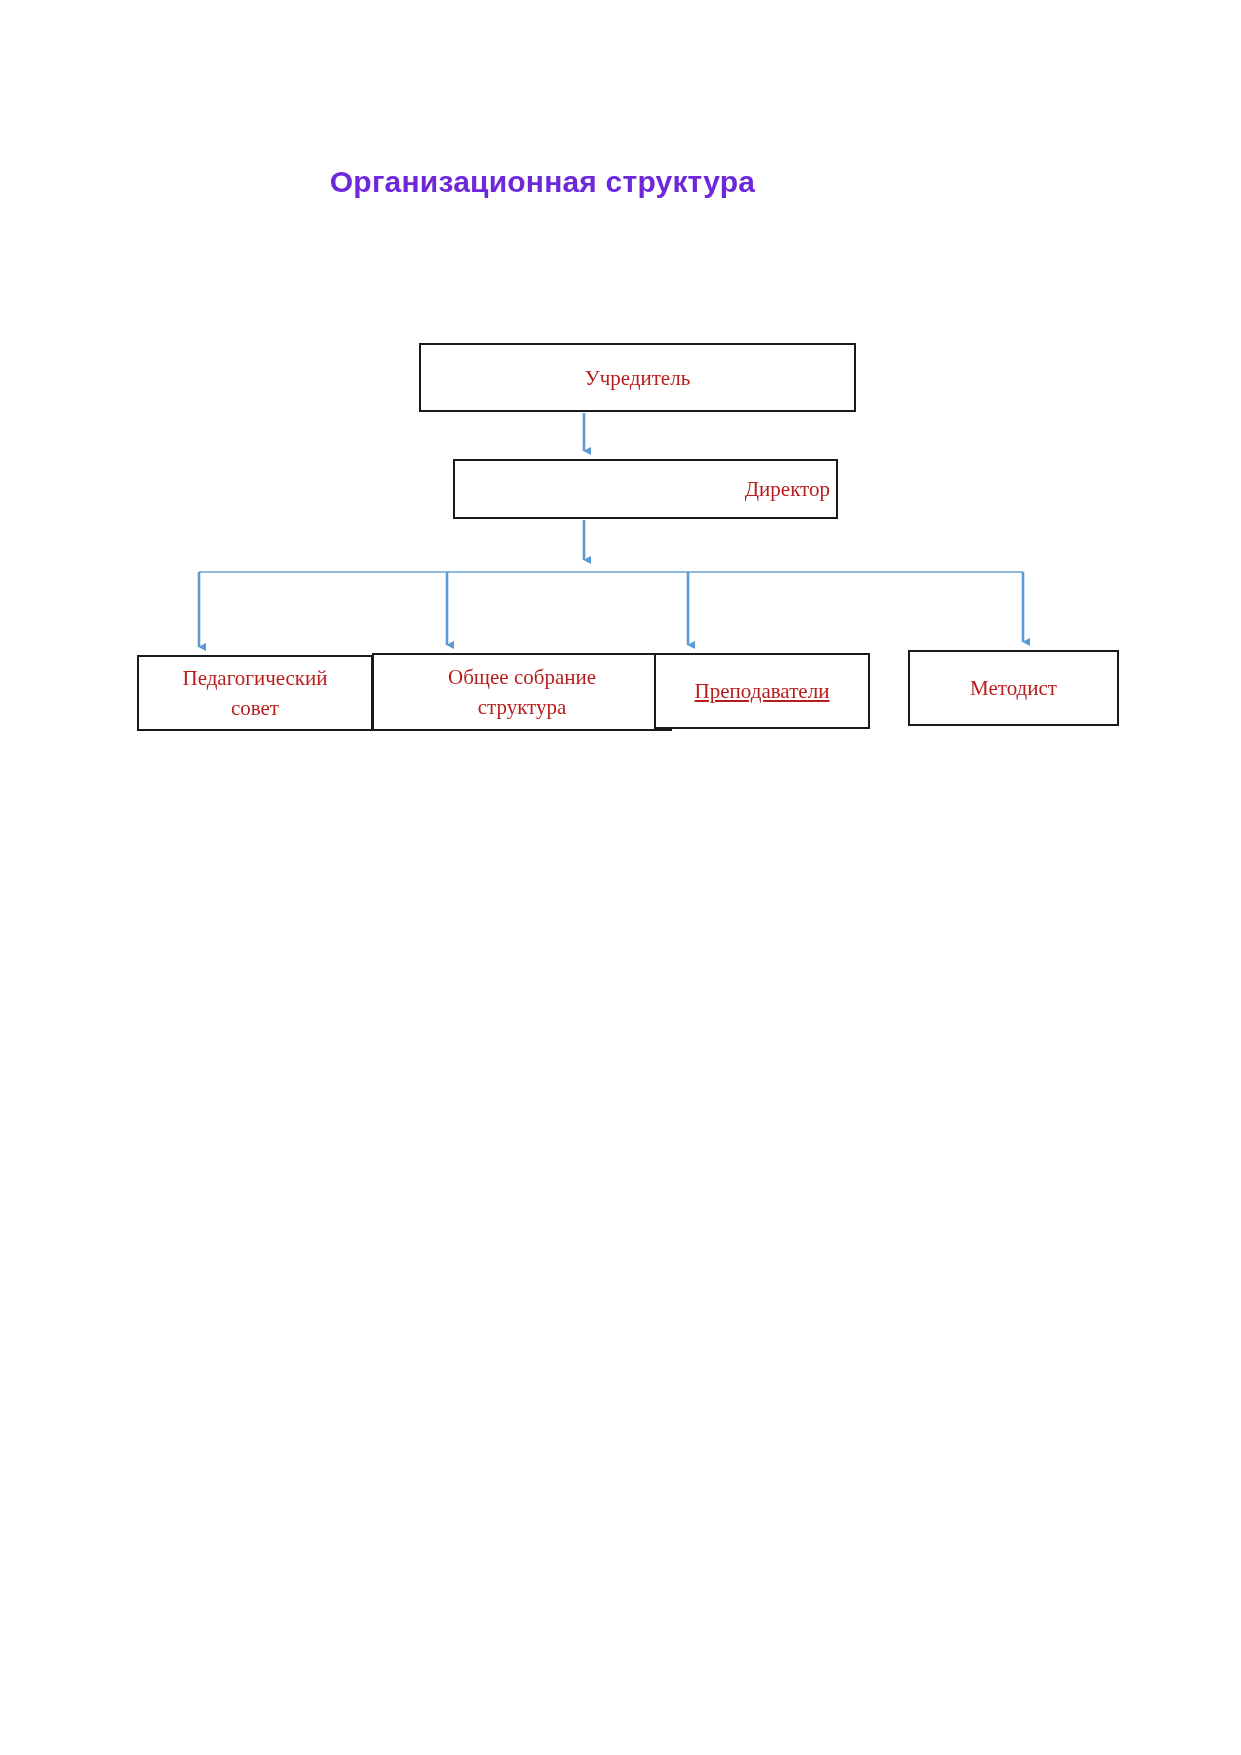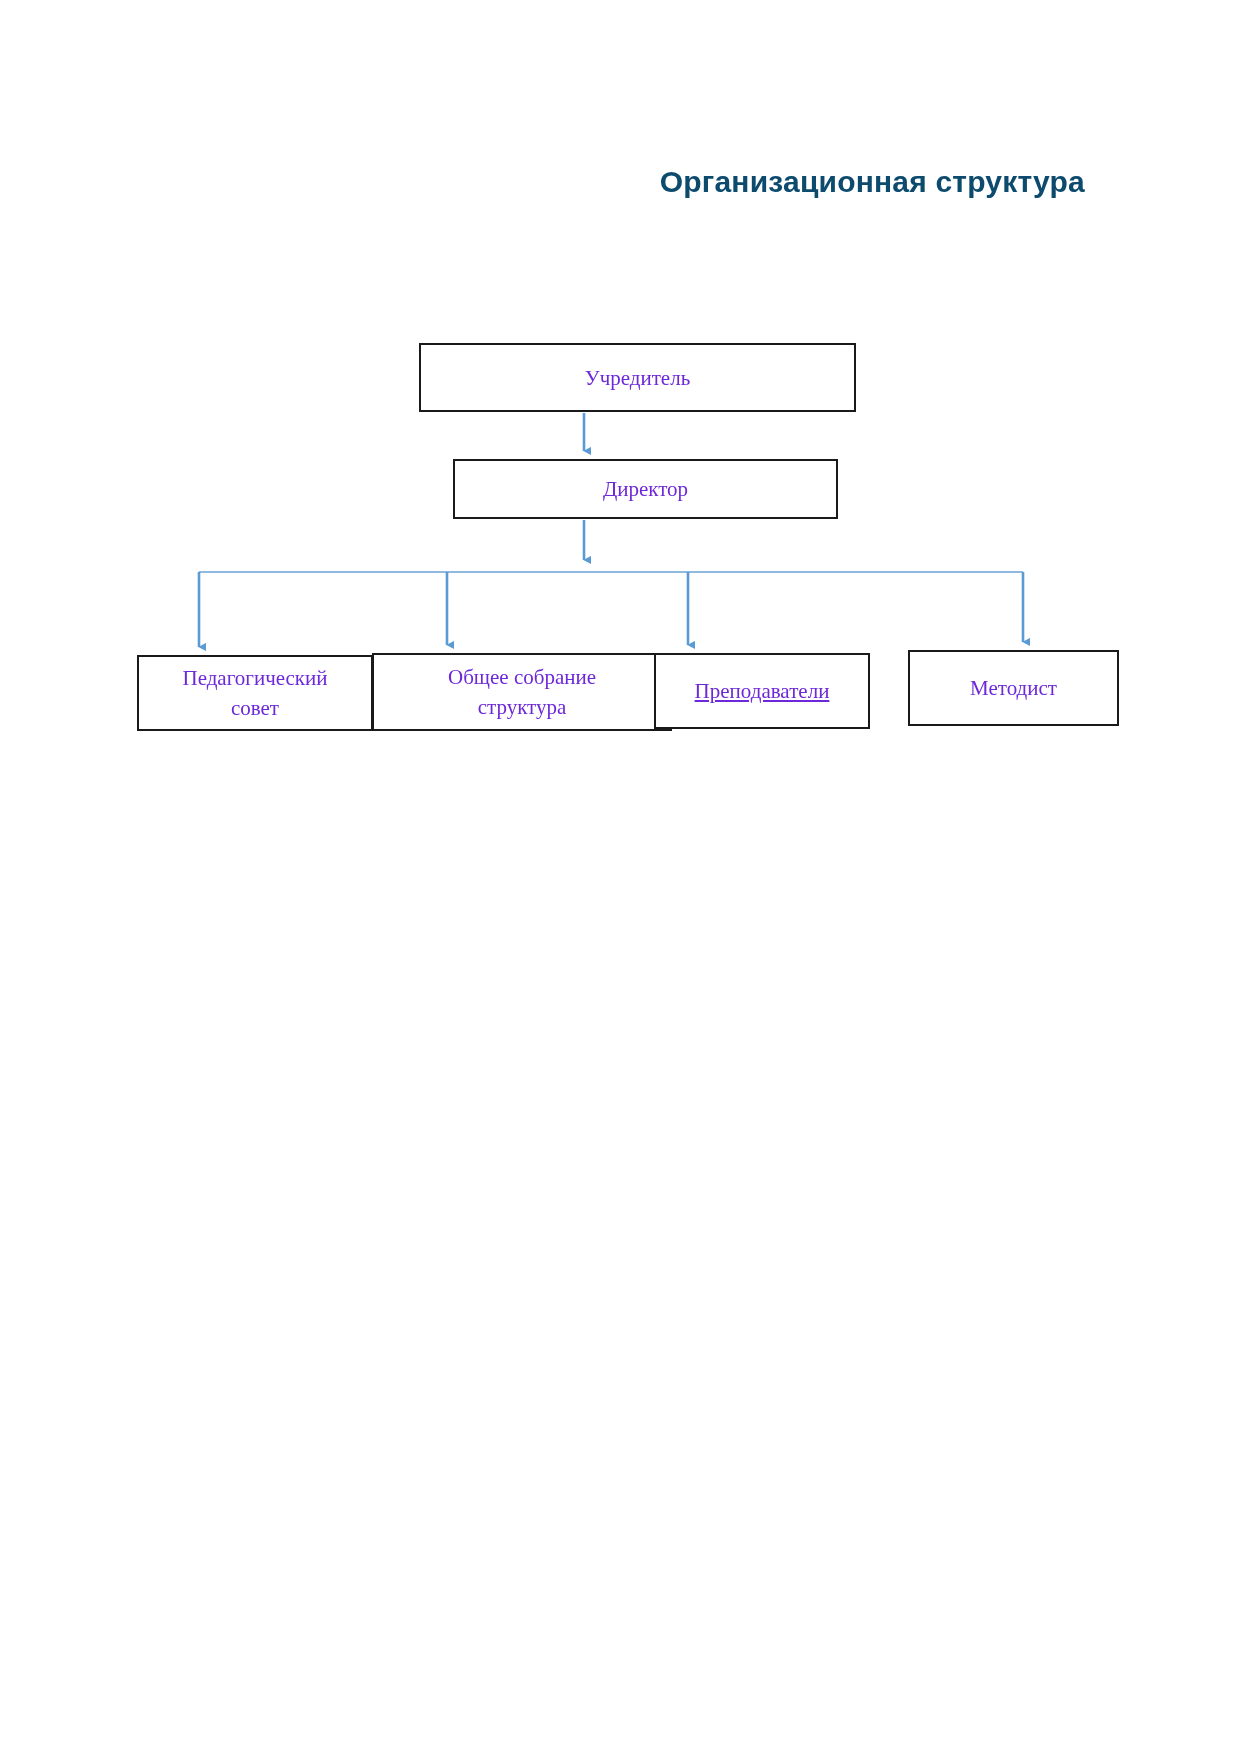--- a/index.html
+++ b/index.html
@@ -22,41 +22,41 @@
     height: 1755px;
     background: #ffffff;
   }
 
   
   #chart-title {
     position: absolute;
     left: 0;
     top: 163px;
     width: 1085px;
-    text-align: right;
+    text-align: center;
     font-family: "Liberation Sans", sans-serif;
     font-weight: bold;
     font-size: 30px;
     line-height: 38px;
-    color: #0c4a6e;
+    color: #6d28d9;
     letter-spacing: 0.2px;
     white-space: nowrap;
   }
 
   
   .node {
     position: absolute;
     box-sizing: border-box;
     background: #ffffff;
     border: 2px solid #1a1a1a;
     display: flex;
     align-items: center;
     justify-content: center;
     text-align: center;
-    color: #6d28d9;
+    color: #b91c1c;
     font-family: "Liberation Serif", serif;
     font-size: 21px;
     line-height: 30px;
     padding: 0 6px;
   }
   .node .node-label {
     display: block;
     width: 100%;
   }
 
@@ -66,20 +66,21 @@
     top: 343px;
     width: 437px;
     height: 69px;
   }
   
   #node-director {
     left: 453px;
     top: 459px;
     width: 385px;
     height: 60px;
+    text-align: right;
   }
 
   
   #node-pedsovet {
     left: 137px;
     top: 655px;
     width: 236px;
     height: 76px;
   }
   #node-general-meeting {

